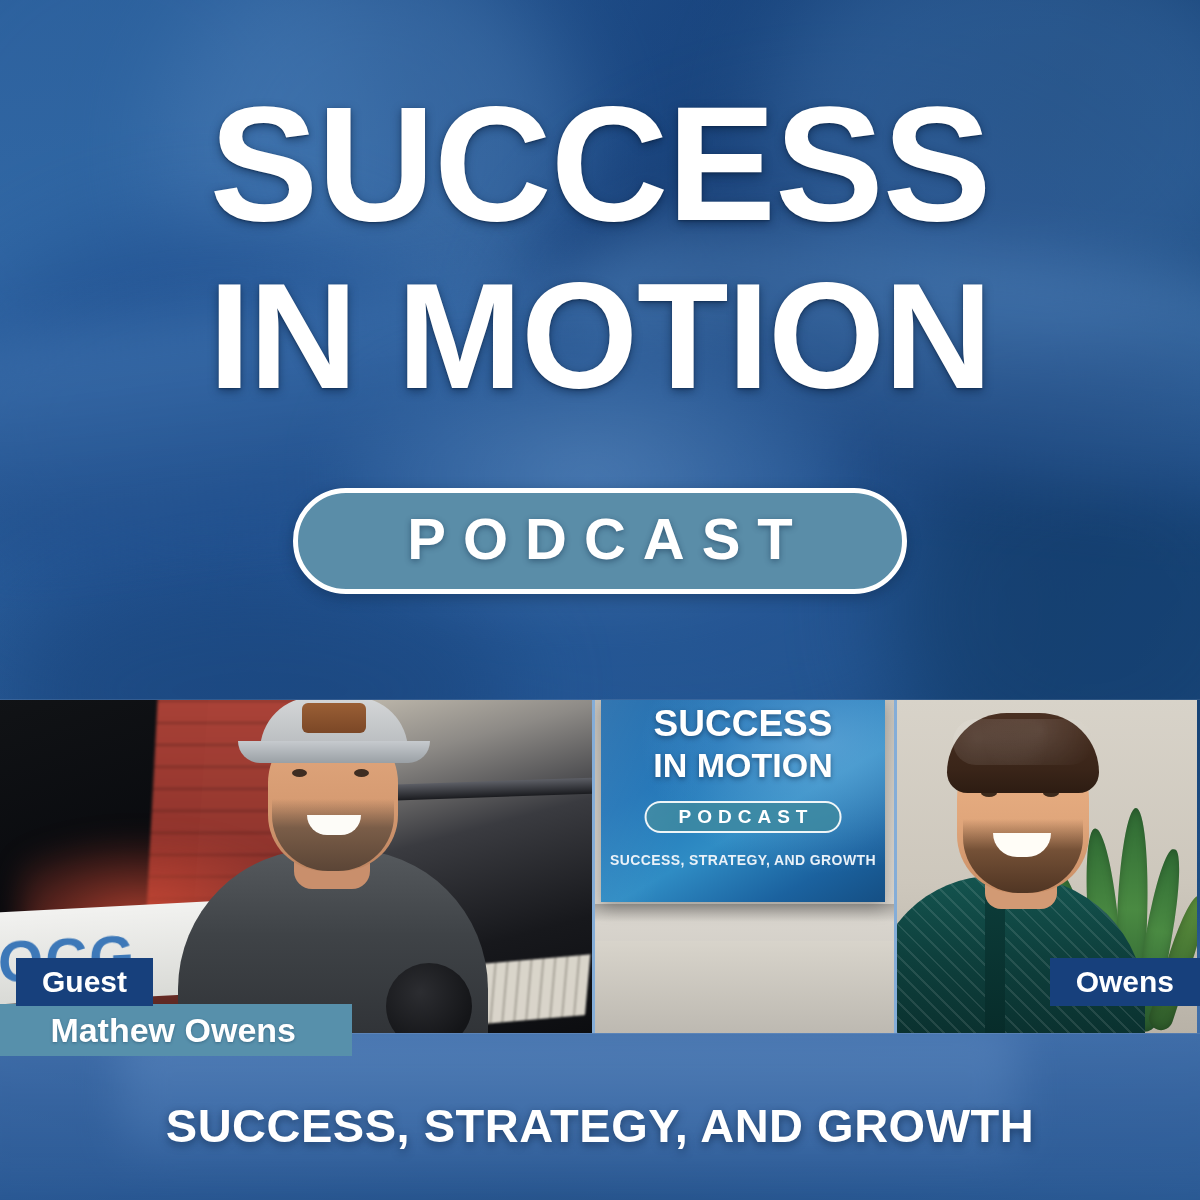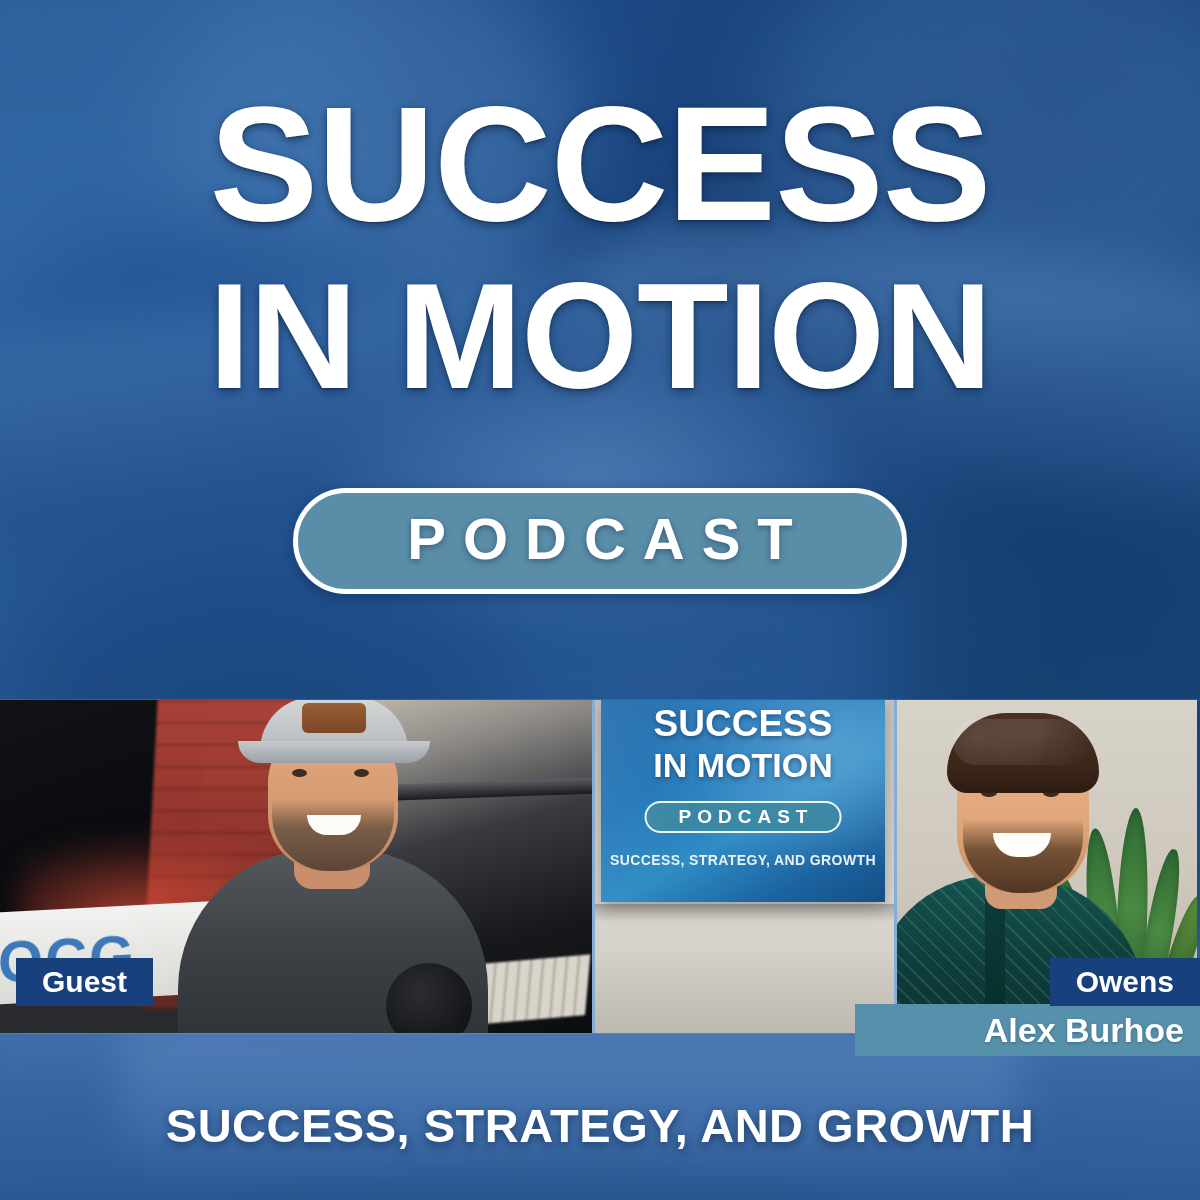--- a/index.html
+++ b/index.html
@@ -474,25 +474,25 @@
           <div class="h-brow h-brow-r"></div>
           <div class="h-hair"></div>
         </div>
       </div>
     </div>
   </div>
 
   <div class="role-tag role-guest">
     <span>Guest</span>
   </div>
+  <div class="name-bar name-guest">
+    <span>Mathew Owens</span>
+  </div>
 
   <div class="role-tag role-host">
     <span>Owens</span>
   </div>
-  <div class="name-bar name-host">
-    <span>Alex Burhoe</span>
-  </div>
 
   <div class="tagline">
     <span>SUCCESS, STRATEGY, AND GROWTH</span>
   </div>
 
 </div>
 
 </body></html>

